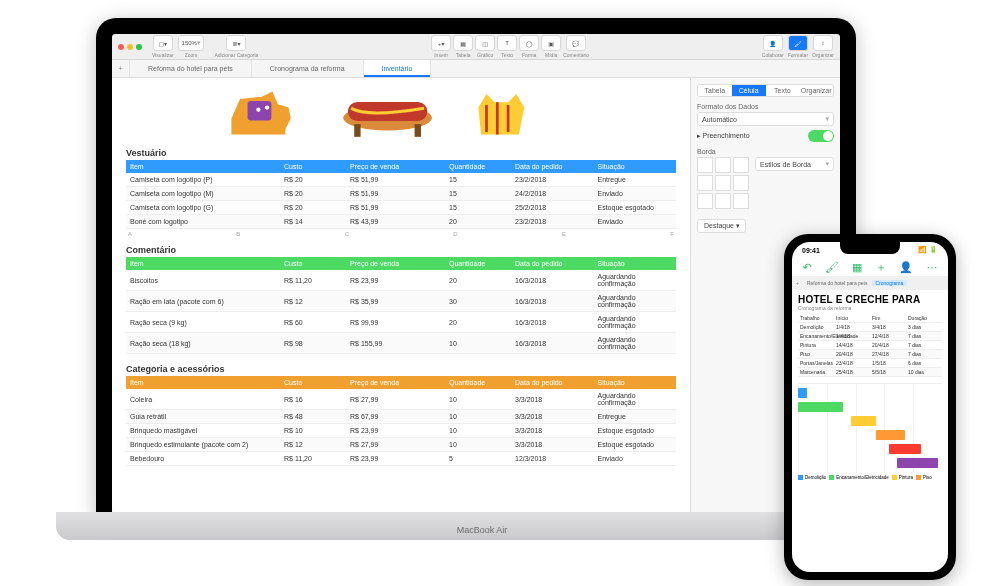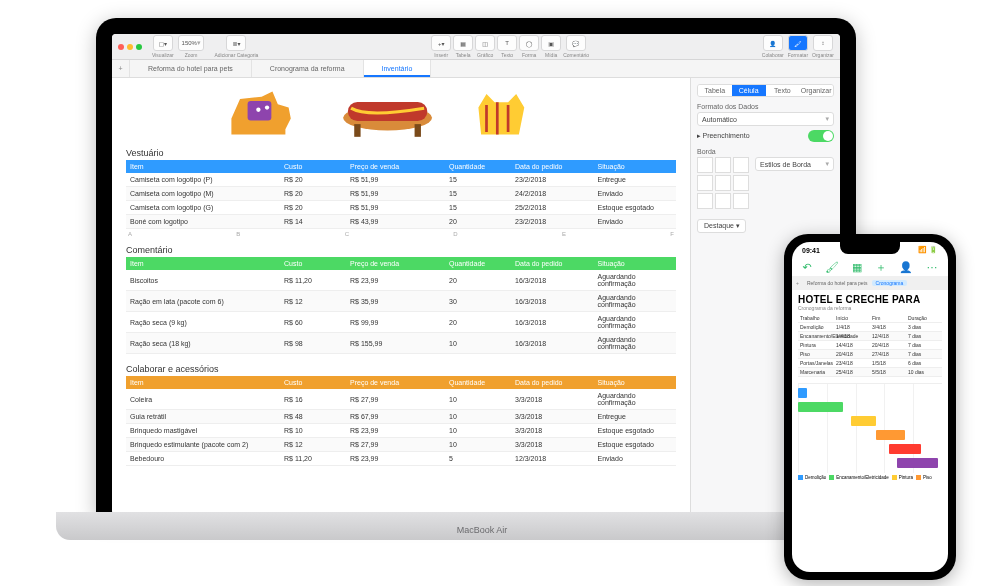--- a/index.html
+++ b/index.html
@@ -111,21 +111,21 @@
     overflow:hidden;
   }
   .canvas {
     flex:1;
     background:#fff;
     padding:8px 14px;
     overflow:auto;
   }
   .illus { height:54px; display:flex; gap:30px; align-items:flex-end; padding-left:100px; }
   .illus svg { height:54px; }
-  .section-title { font-weight:400; font-size:9px; color:#333; margin:8px 0 2px 0;}
+  .section-title { font-weight:700; font-size:9px; color:#333; margin:8px 0 2px 0;}
   table { border-collapse:collapse; width:100%; table-layout:fixed; font-size:7px; }
   thead th { color:#fff; padding:3px 4px; text-align:left; font-weight:500;}
   tbody td { padding:3px 4px; color:#333; border-bottom:1px solid #eee;}
   tbody tr:nth-child(even) td { background:#fafafa;}
   .hdr-blue th { background:#2f9bff;}
   .hdr-green th { background:#4cd964;}
   .hdr-orange th { background:#f0a02e;}
   .colmarks { display:flex; justify-content:space-between; font-size:6px; color:#aaa; margin:2px 2px 6px;}
   
   .inspector {
@@ -406,21 +406,21 @@
                   <td>Ração seca (18 kg)</td>
                   <td>R$ 98</td>
                   <td>R$ 155,99</td>
                   <td>10</td>
                   <td>16/3/2018</td>
                   <td>Aguardando confirmação</td>
                 </tr>
               </tbody>
           </table>
 
-          <div class="section-title" style="margin-top:10px;">Colaborar e acessórios</div>
+          <div class="section-title" style="margin-top:10px;">Categoria e acessórios</div>
           <table>
             <colgroup>
                 <col style="width:28%">
                 <col style="width:12%">
                 <col style="width:18%">
                 <col style="width:12%">
                 <col style="width:15%">
                 <col style="width:15%">
               </colgroup>
             <thead class="hdr-orange">

